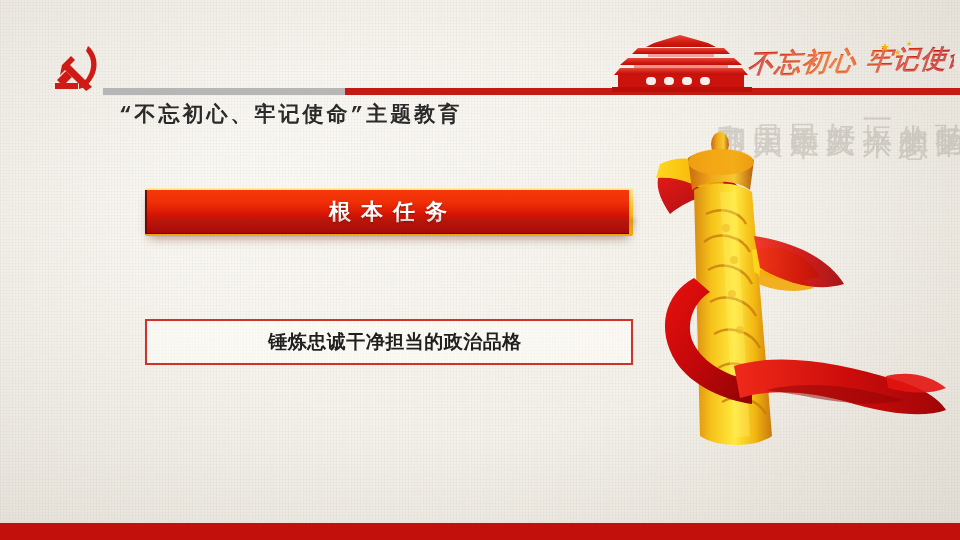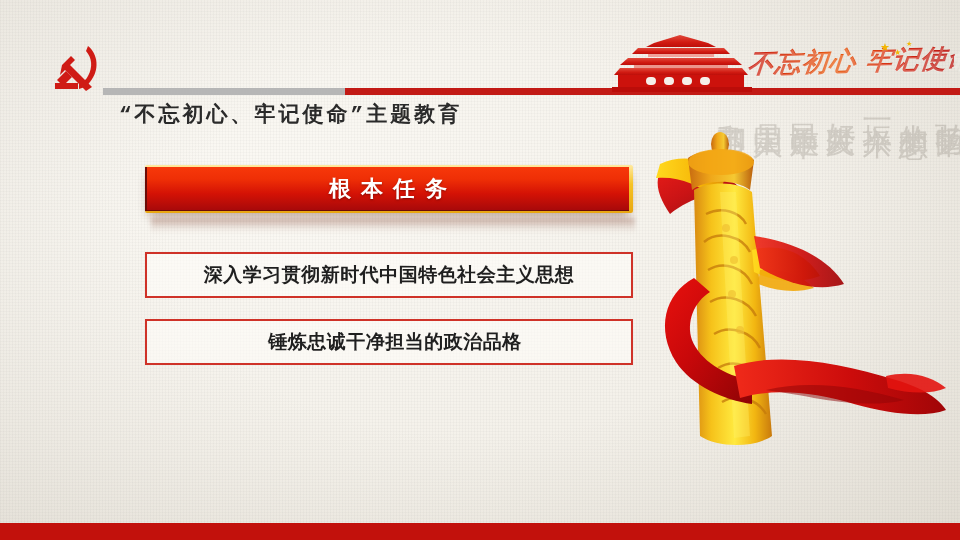--- a/index.html
+++ b/index.html
@@ -136,21 +136,21 @@
   
   .pillar-art {
     position: absolute;
     left: 648px; top: 118px;
     width: 300px; height: 342px;
   }
 
   
   .banner {
     position: absolute;
-    left: 145px; top: 165px;
+    left: 145px; top: 188px;
     width: 488px; height: 48px; border-radius: 23px;
   }
   .banner-gold {
     position: absolute;
     inset: 0;
     background: linear-gradient(180deg, #ffe9a0 0%, #f6c325 40%, #e8a712 100%);
     border-radius: 2px;
     box-shadow: 0 6px 10px -4px rgba(90,30,10,0.45);
   }
   .banner-face {
@@ -359,22 +359,19 @@
   </div>
 
   <div class="banner">
     <div class="banner-gold"></div>
     <div class="banner-face">
       <div class="banner-label">根本任务</div>
     </div>
   </div>
   <div class="banner-shadow" style="left:151px; top:218px;"></div>
 
-  <div class="bullet-box b1">
-    <span class="bullet-text">深入学习贯彻新时代中国特色社会主义思想</span>
-  </div>
   <div class="bullet-box b2">
     <span class="bullet-text">锤炼忠诚干净担当的政治品格</span>
   </div>
 
   <div class="footer-bar"></div>
 
 </div>
 
 </body></html>

